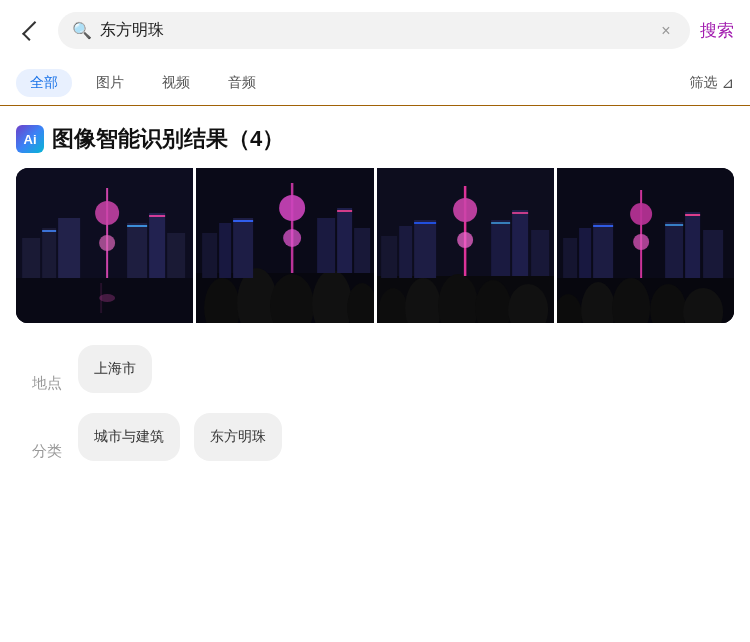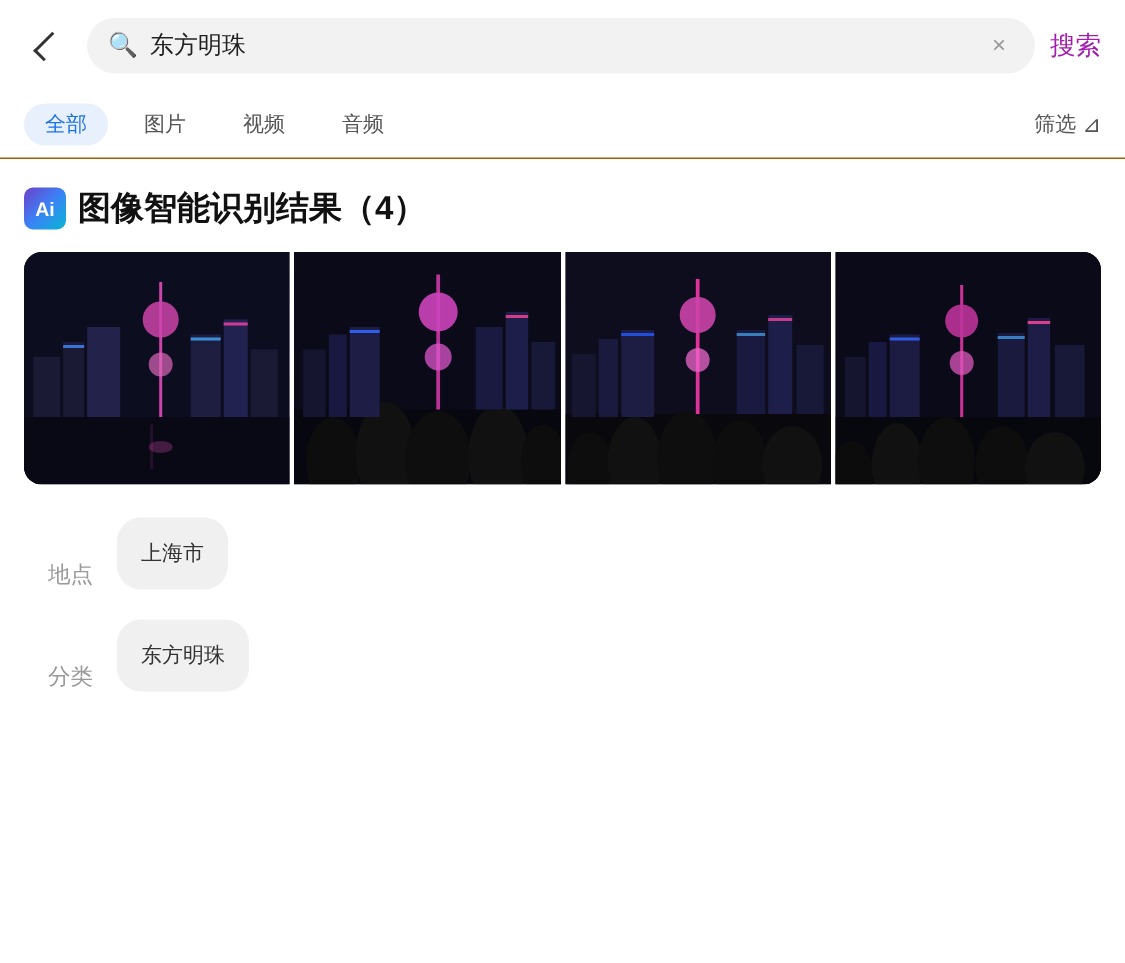--- a/index.html
+++ b/index.html
@@ -341,16 +341,17 @@
     </div>
   </div>
 
   <div class="meta-section">
     <div class="meta-row">
       <span class="meta-label">地点</span>
       <div class="meta-tag">上海市</div>
     </div>
     <div class="meta-row">
       <span class="meta-label">分类</span>
+      <div class="meta-tag">城市与建筑</div>
       <div class="meta-tag">东方明珠</div>
     </div>
   </div>
 </div>
 
 </body></html>

